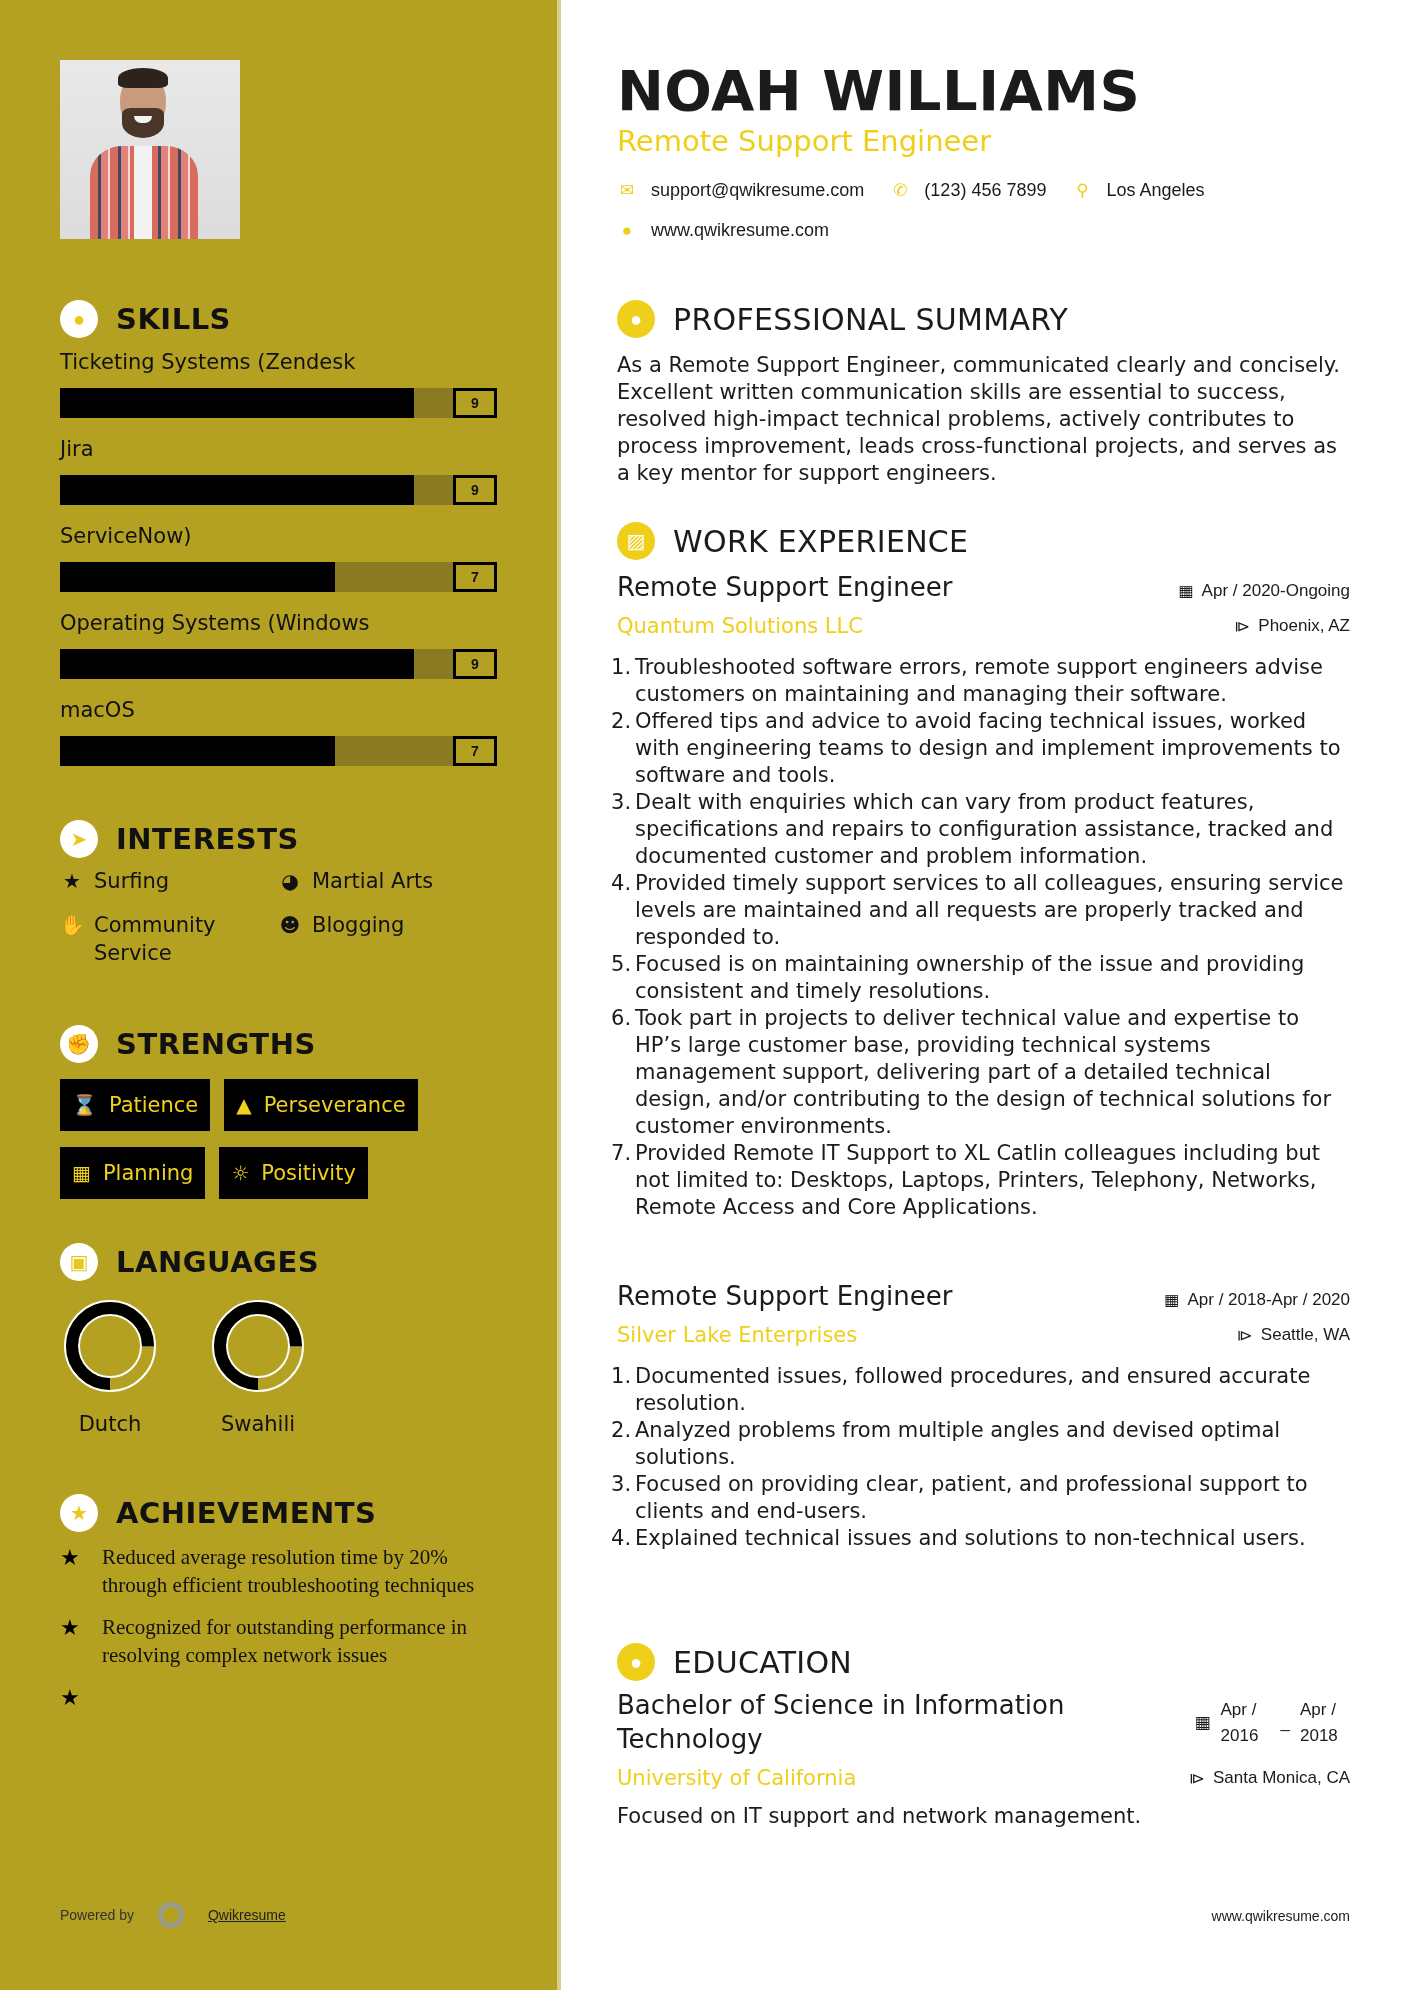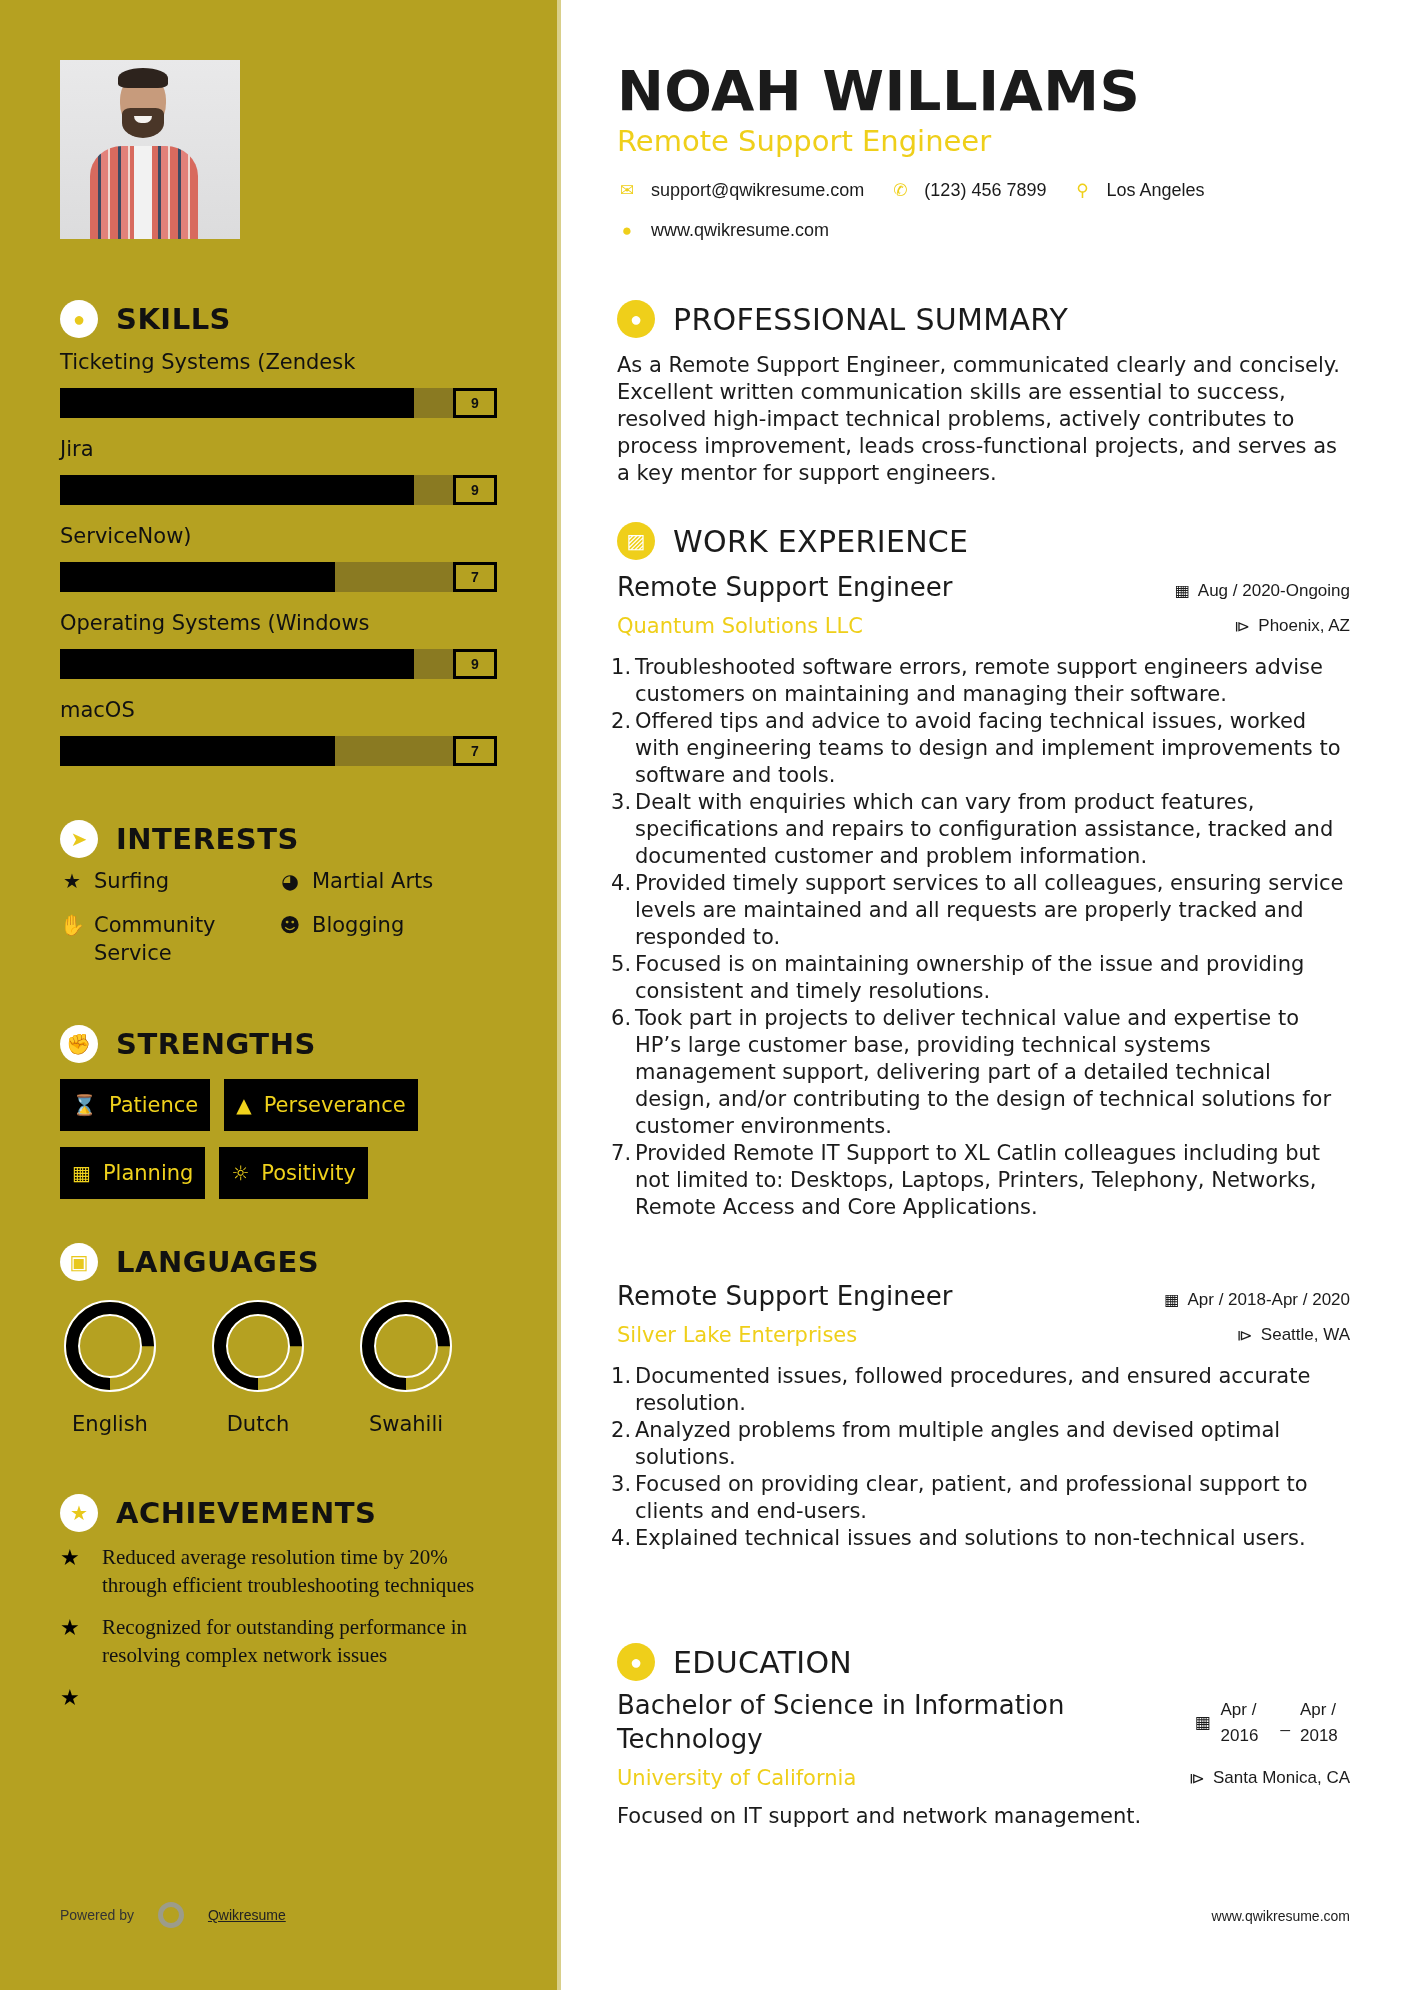--- a/index.html
+++ b/index.html
@@ -230,28 +230,20 @@
     <span class="sec-icon">▣</span>
     <span class="side-h">LANGUAGES</span>
   </div>
   <div class="languages">
     <div class="lang">
       <svg width="92" height="92" viewBox="0 0 92 92">
         <circle cx="46" cy="46" r="38" fill="none" stroke="#fff" stroke-width="16"></circle>
         <circle cx="46" cy="46" r="38" fill="none" stroke="#b5a121" stroke-width="12"></circle>
         <circle cx="46" cy="46" r="38" fill="none" stroke="#000" stroke-width="12" stroke-dasharray="179 60" transform="rotate(90 46 46)"></circle>
       </svg>
-      <div class="lang-name">English</div>
-    </div>
-    <div class="lang">
-      <svg width="92" height="92" viewBox="0 0 92 92">
-        <circle cx="46" cy="46" r="38" fill="none" stroke="#fff" stroke-width="16"></circle>
-        <circle cx="46" cy="46" r="38" fill="none" stroke="#b5a121" stroke-width="12"></circle>
-        <circle cx="46" cy="46" r="38" fill="none" stroke="#000" stroke-width="12" stroke-dasharray="179 60" transform="rotate(90 46 46)"></circle>
-      </svg>
       <div class="lang-name">Dutch</div>
     </div>
     <div class="lang">
       <svg width="92" height="92" viewBox="0 0 92 92">
         <circle cx="46" cy="46" r="38" fill="none" stroke="#fff" stroke-width="16"></circle>
         <circle cx="46" cy="46" r="38" fill="none" stroke="#b5a121" stroke-width="12"></circle>
         <circle cx="46" cy="46" r="38" fill="none" stroke="#000" stroke-width="12" stroke-dasharray="179 60" transform="rotate(90 46 46)"></circle>
       </svg>
       <div class="lang-name">Swahili</div>
     </div>
@@ -311,21 +303,21 @@
   <div class="main-h" style="top:522px;">
     <span class="circ">▨</span>
     <span class="t">WORK EXPERIENCE</span>
   </div>
 
   <div class="job" style="top:572px;">
     <div class="job-top">
       <span class="job-title">Remote Support Engineer</span>
       <span class="job-meta">
           <span class="ico">▦</span>
-          <span>Aug / 2020-Ongoing</span>
+          <span>Apr / 2020-Ongoing</span>
         </span>
     </div>
     <div class="job-sub">
       <span class="company">Quantum Solutions LLC</span>
       <span class="job-meta">
           <span class="ico">⧐</span>
           <span>Phoenix, AZ</span>
         </span>
     </div>
     <ol class="job-list">

